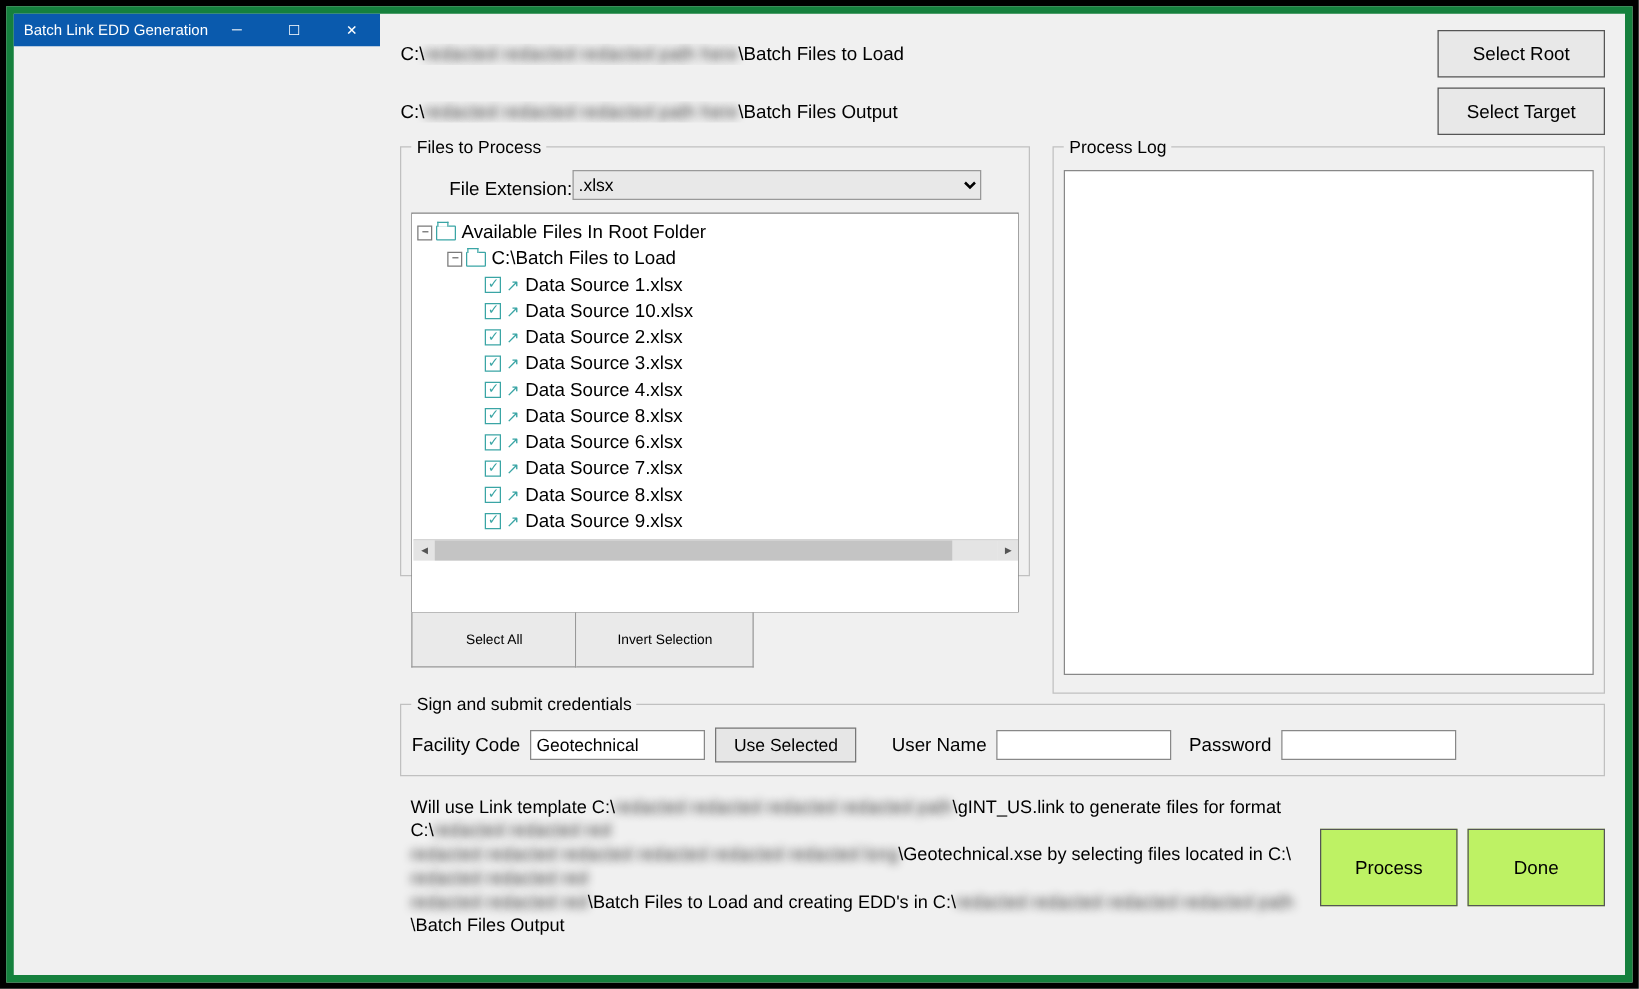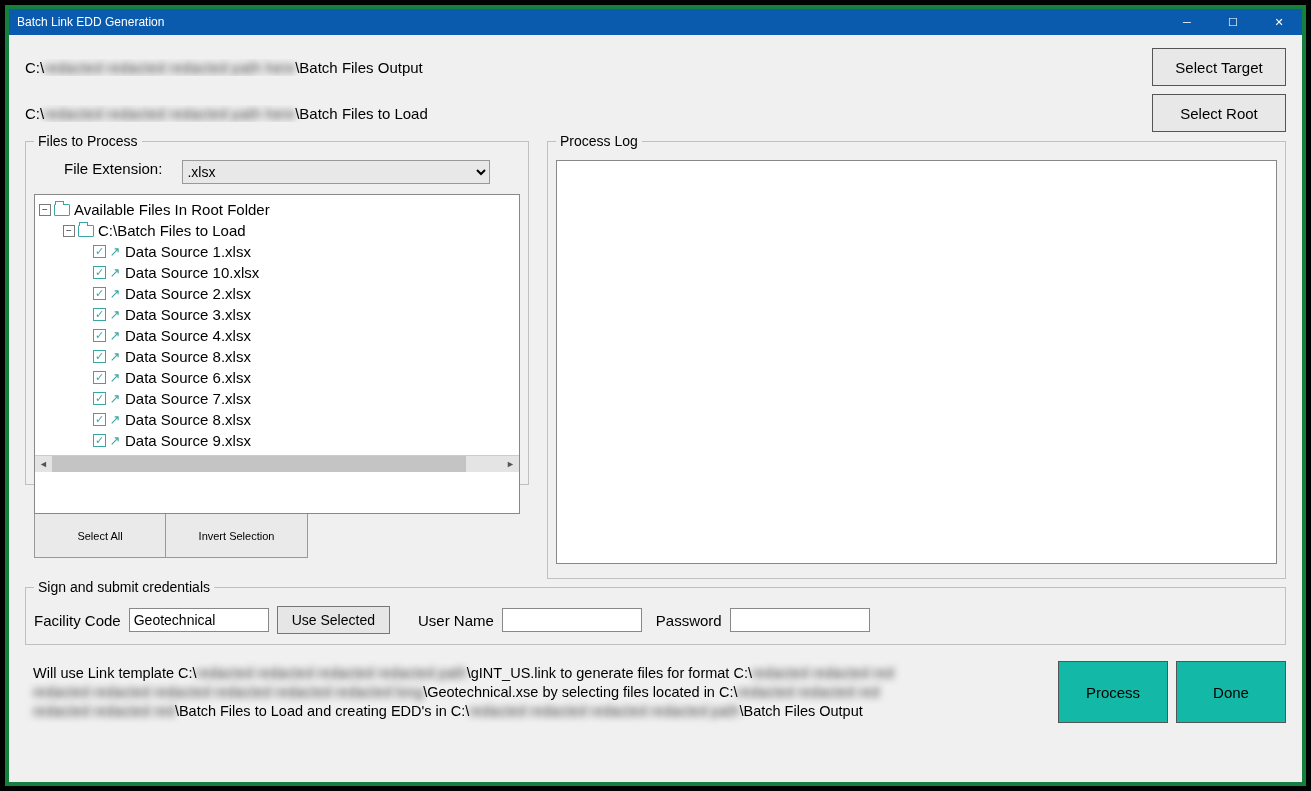--- a/index.html
+++ b/index.html
@@ -13,23 +13,23 @@
     height: 791px;
     overflow: hidden;
   }
   .window {
     position: absolute;
     left: 5px;
     top: 5px;
     width: 1301px;
     height: 781px;
     background: #f0f0f0;
-    border: 4px solid #15803d;
-    display: flex;
-    flex-direction: column;
+    border: 6px solid #15803d;
+    display: flex;
+    flex-direction: row;
   }
   .titlebar {
     background: #0a5aad;
     color: #fff;
     display: flex;
     align-items: center;
     height: 26px;
     padding-left: 8px;
     font-size: 12px;
   }
@@ -75,21 +75,21 @@
     width: 134px;
     height: 38px;
     font-size: 15px;
     display: flex;
     align-items: center;
     justify-content: center;
     margin-left: 10px;
   }
   .bigbtn2 {
     border: 1px solid #555;
-    background: #14b8a6;
+    background: #bef264;
     width: 110px;
     height: 62px;
     font-size: 15px;
     display: flex;
     align-items: center;
     justify-content: center;
   }
   .columns {
     display: flex;
     gap: 18px;
@@ -105,22 +105,22 @@
     left: 8px;
     background: #f0f0f0;
     padding: 0 4px;
     font-size: 14px;
     color: #000;
   }
   .files-group { width: 504px; height: 344px; }
   .log-group { flex: 1; height: 438px; }
   .ext-row {
     display: flex;
-    align-items: flex-start;
-    gap: 20px;
+    align-items: flex-end;
+    gap: 0;
     margin: 0 30px 10px 30px;
     font-size: 15px;
   }
   .ext-row select {
     flex: 1;
     height: 24px;
     font-size: 14px;
     background: #e8e8e8;
     border: 1px solid #999;
   }
@@ -283,30 +283,30 @@
     <span class="title">Batch Link EDD Generation</span>
     <span class="ctrl">─</span>
     <span class="ctrl">☐</span>
     <span class="ctrl">✕</span>
   </div>
 
   <div class="client">
 
     <div class="path-row">
       <div class="path-text">
-        <span>C:\</span><span class="blur">redacted redacted redacted path here</span><span>\Batch Files Output</span>
-      </div>
-      <div class="bigbtn">Select Target</div>
+        <span>C:\</span><span class="blur">redacted redacted redacted path here</span><span>\Batch Files to Load</span>
+      </div>
+      <div class="bigbtn">Select Root</div>
     </div>
 
     <div class="path-row">
       <div class="path-text">
-        <span>C:\</span><span class="blur">redacted redacted redacted path here</span><span>\Batch Files to Load</span>
-      </div>
-      <div class="bigbtn">Select Root</div>
+        <span>C:\</span><span class="blur">redacted redacted redacted path here</span><span>\Batch Files Output</span>
+      </div>
+      <div class="bigbtn">Select Target</div>
     </div>
 
     <div class="columns">
       <div class="group files-group">
         <div class="group-label">Files to Process</div>
         <div class="ext-row">
           <span>File Extension:</span>
           <select>
             <option>.xlsx</option>
           </select>

